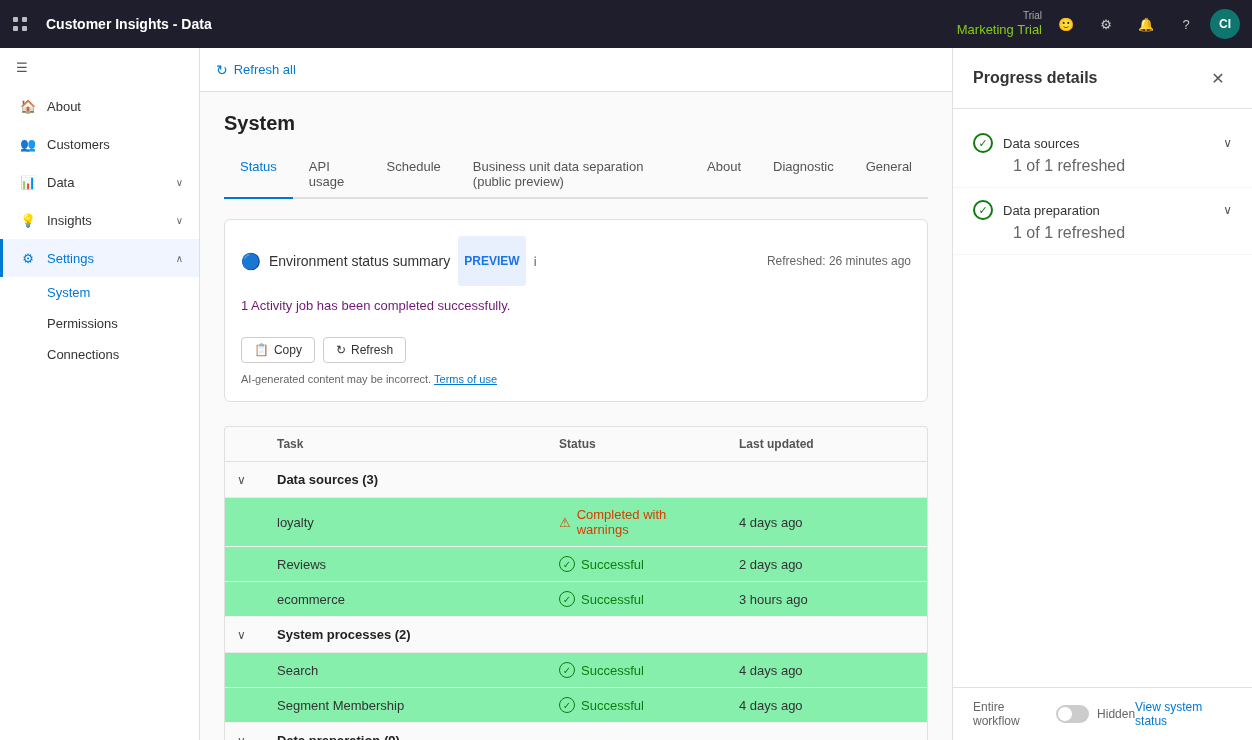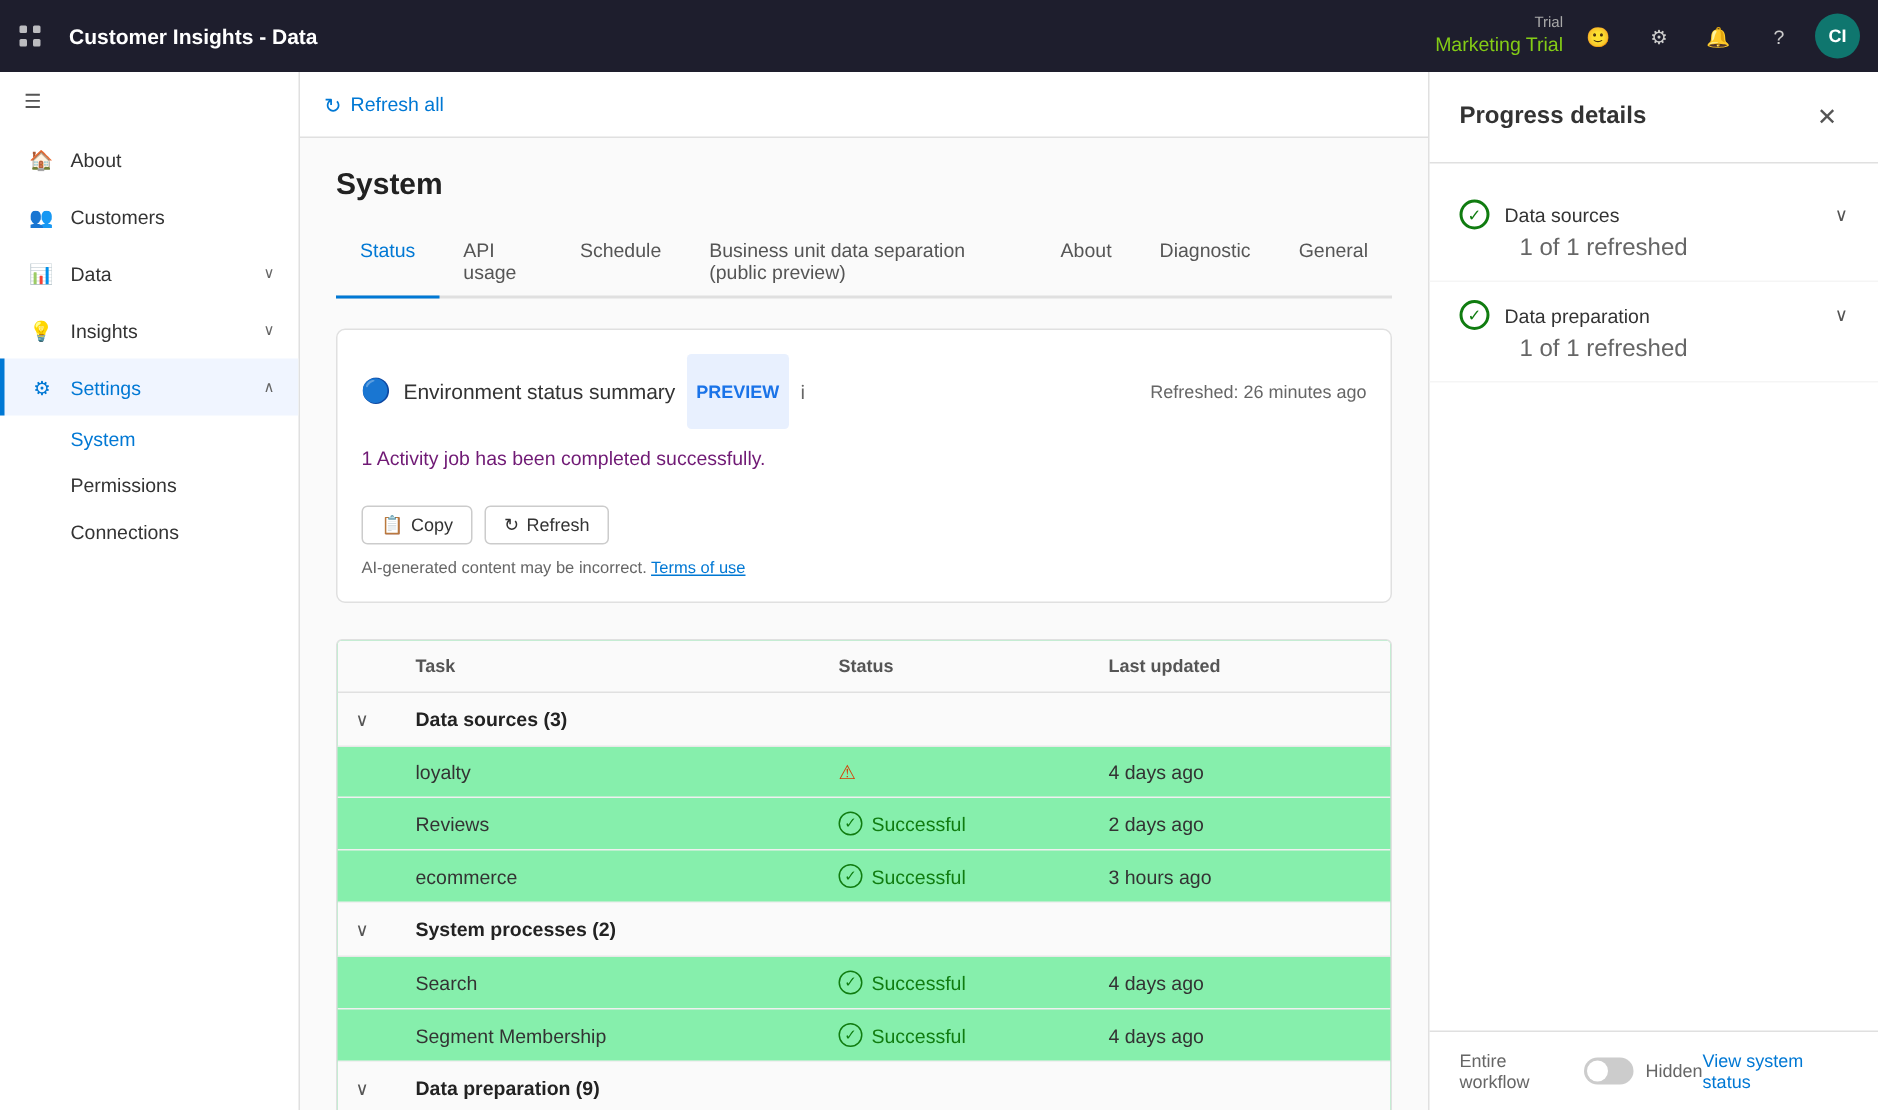--- a/index.html
+++ b/index.html
@@ -224,20 +224,21 @@
               <span>Data sources (3)</span>
             </div>
             <div></div>
             <div></div>
           </div>
           <div class="data-row">
             <div></div>
             <div>loyalty</div>
             <div class="status-cell">
               <span style="color:#d83b01;">⚠</span>
+              <span class="status-warning">Completed with warnings</span>
             </div>
             <div>4 days ago</div>
           </div>
           <div class="data-row">
             <div></div>
             <div>Reviews</div>
             <div class="status-cell">
               <span style="color:#107c10;border:1.5px solid #107c10;border-radius:50%;width:16px;height:16px;display:inline-flex;align-items:center;justify-content:center;font-size:10px;">✓</span>
               <span class="status-success">Successful</span>
             </div>

